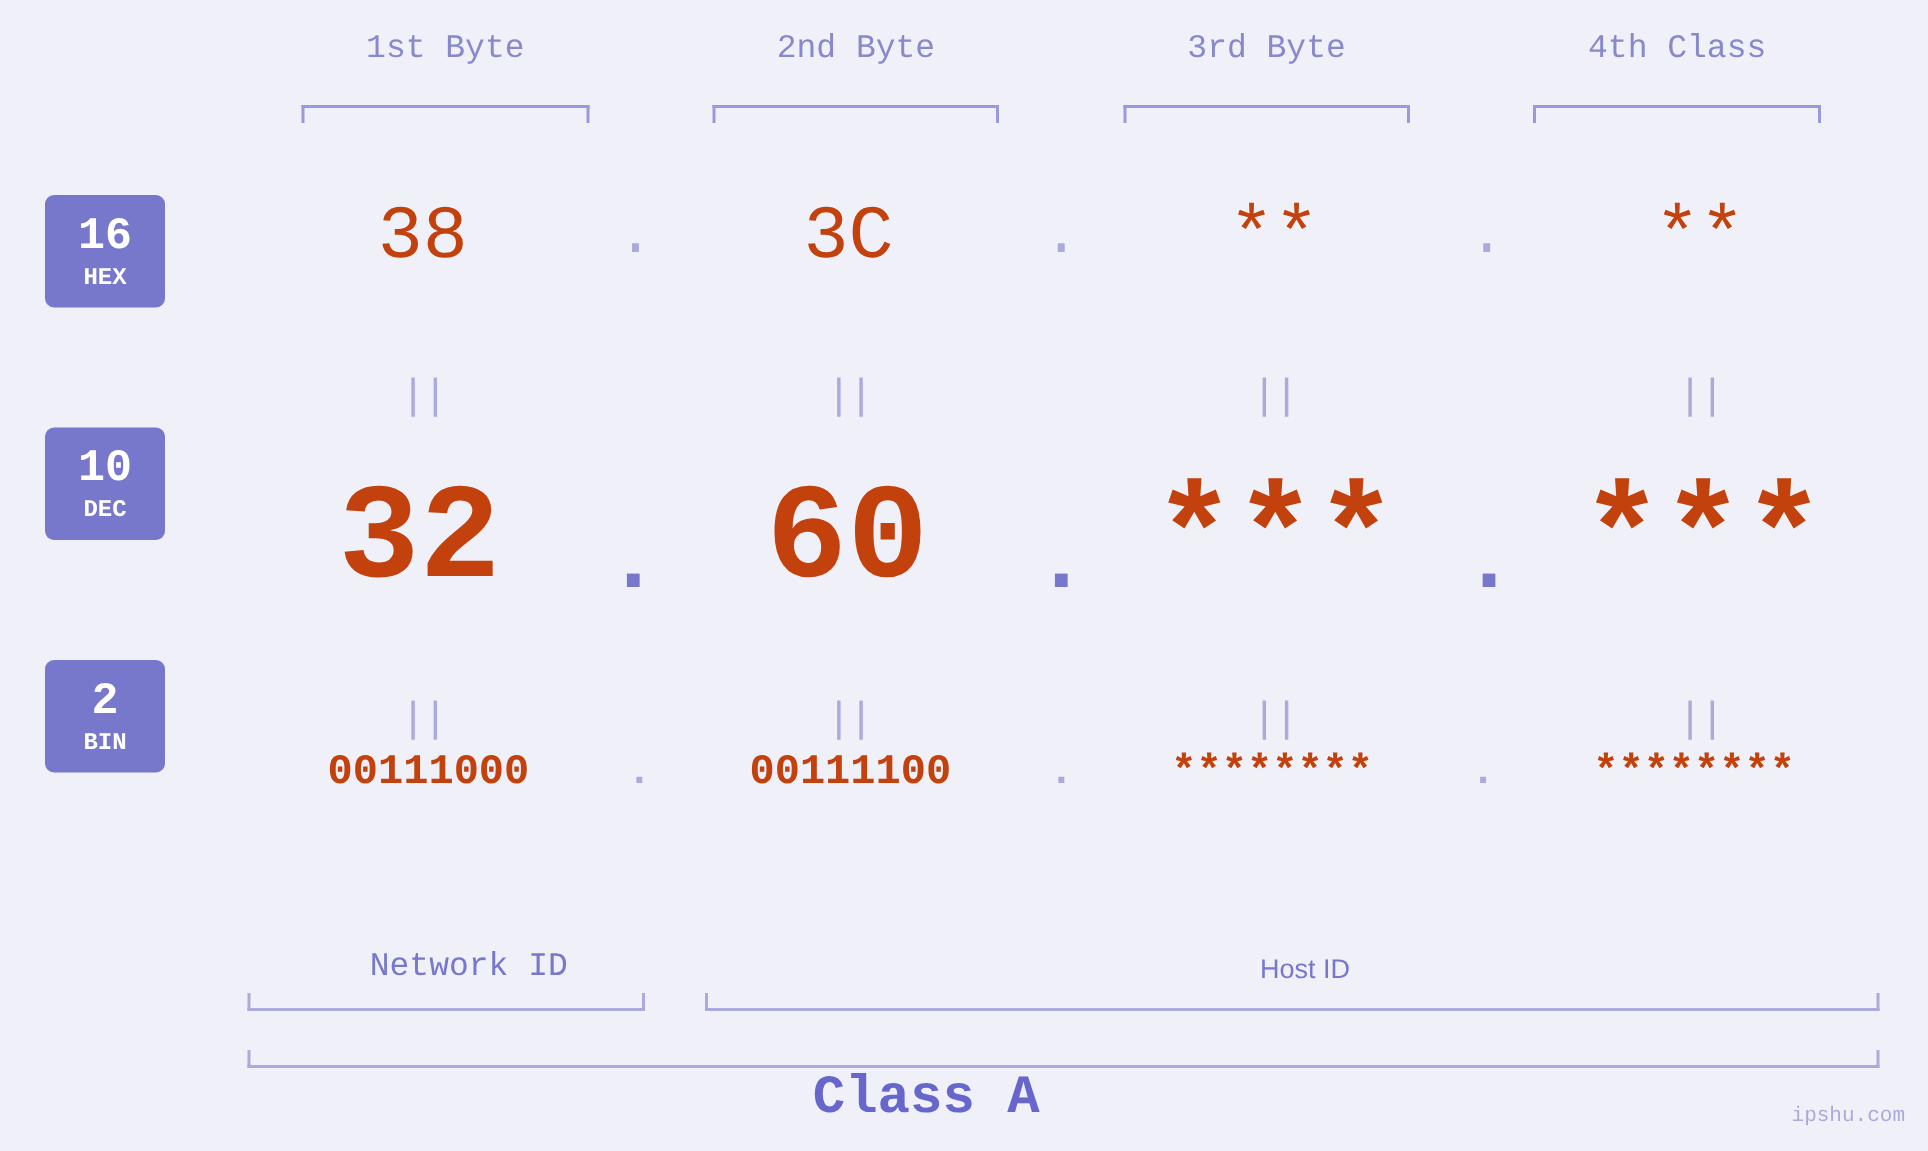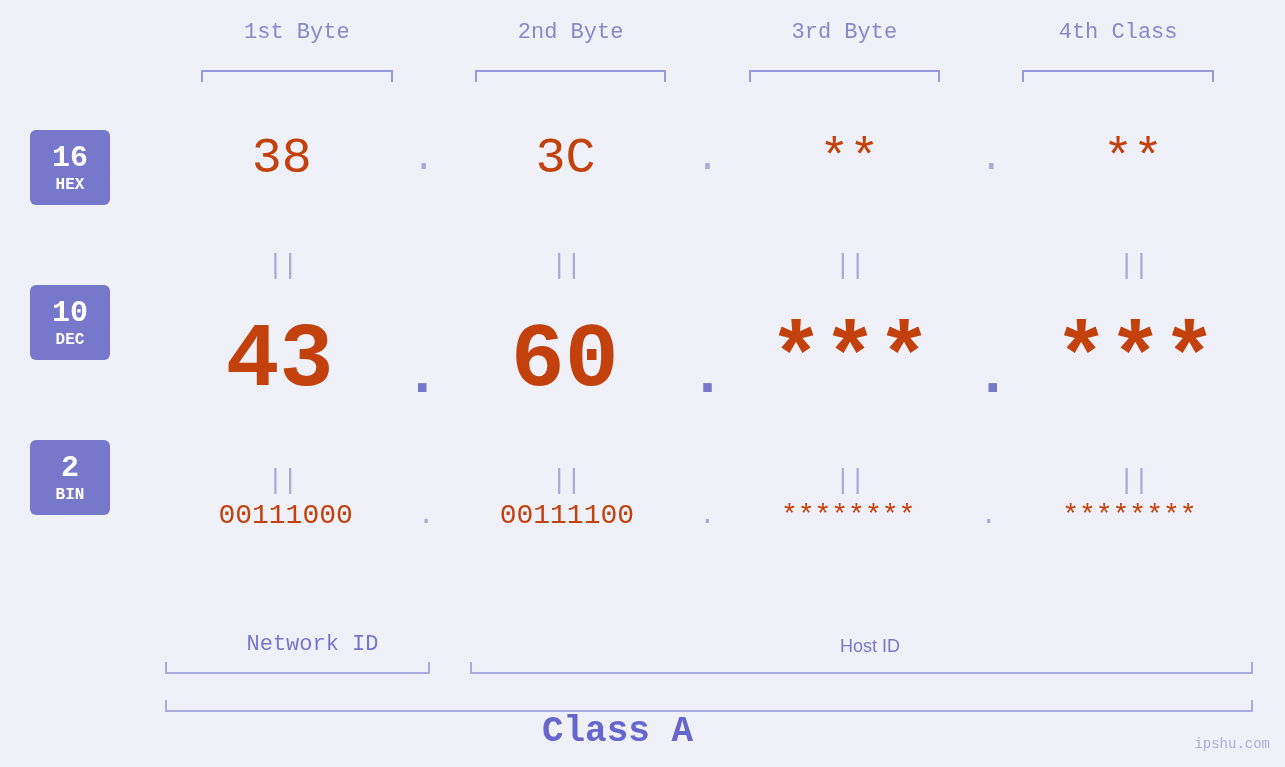--- a/index.html
+++ b/index.html
@@ -107,20 +107,21 @@
       position: absolute;
       top: 20px;
     }
     .row-dec {
       position: absolute;
       top: 200px;
     }
     .row-bin {
       position: absolute;
       top: 390px;
+      font-weight: bold;
     }
 
     .cell {
       flex: 1;
       text-align: center;
       color: #c2410c;
     }
     .cell-hex {
       font-size: 50px;
     }
@@ -320,21 +321,21 @@
       <div class="eq-cell">||</div>
       <div class="eq-dot-spacer"></div>
       <div class="eq-cell">||</div>
       <div class="eq-dot-spacer"></div>
       <div class="eq-cell">||</div>
       <div class="eq-dot-spacer"></div>
       <div class="eq-cell">||</div>
     </div>
 
     <div class="row-dec">
-      <div class="cell cell-dec">43</div>
+      <div class="cell cell-dec">32</div>
       <div class="dot-dec">.</div>
       <div class="cell cell-dec">60</div>
       <div class="dot-dec">.</div>
       <div class="cell cell-dec">***</div>
       <div class="dot-dec">.</div>
       <div class="cell cell-dec">***</div>
     </div>
 
     <div class="equals-row equals-row-2">
       <div class="eq-cell">||</div>

